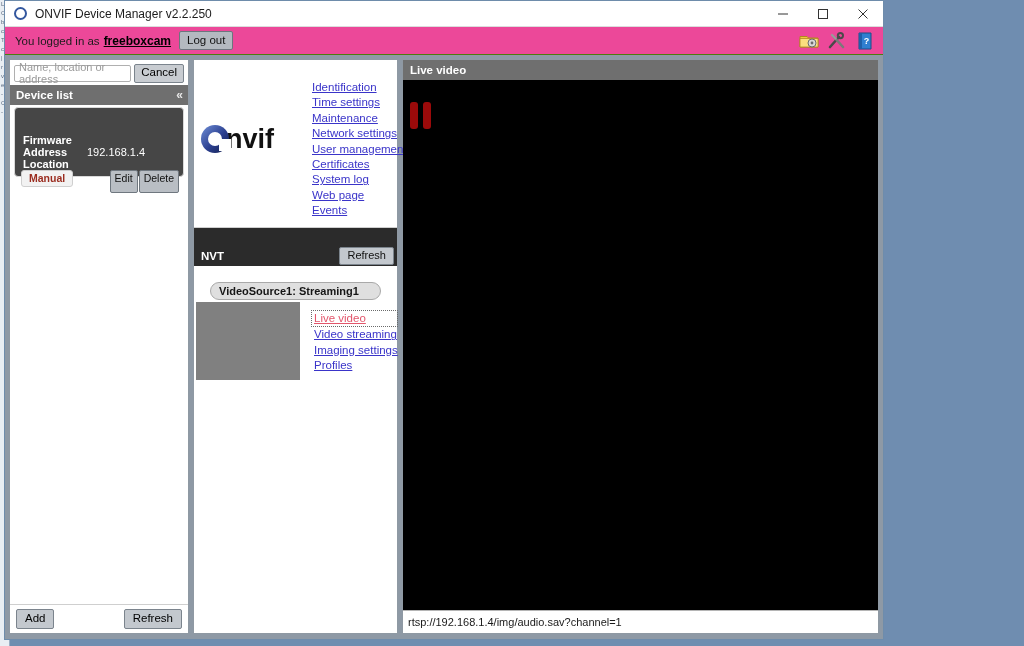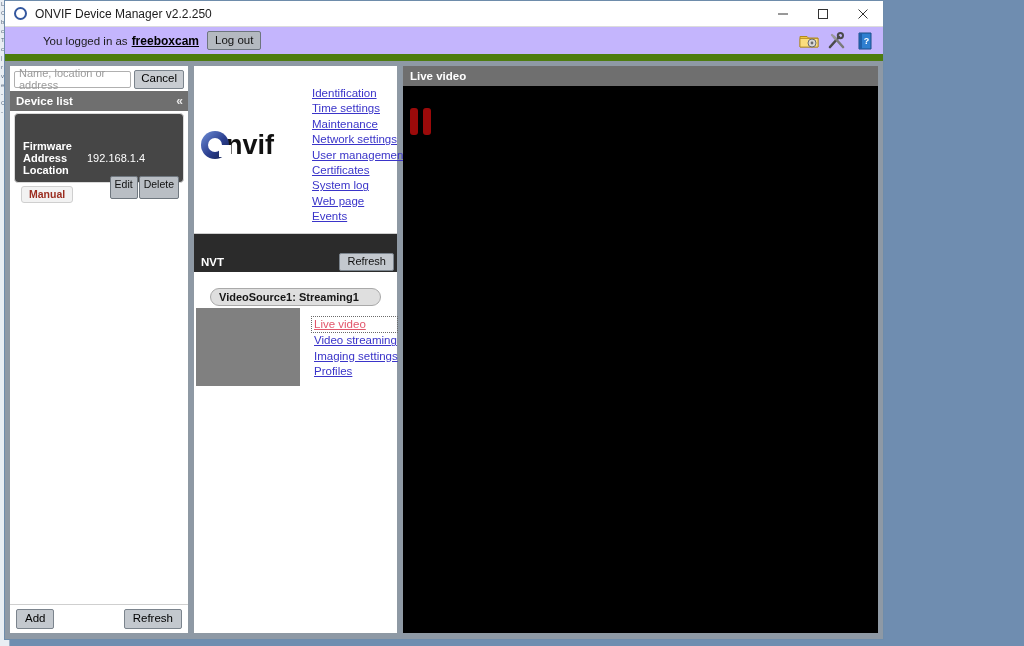--- a/index.html
+++ b/index.html
@@ -89,27 +89,26 @@
     justify-content: center;
     color: #333;
     font-size: 12px;
     line-height: 1;
   }
   .win-btn svg { display:block; }
 
   
   #toolbar {
     height: 27px;
-    background: #c4b5fd;
-    display: flex;
-    align-items: center;
-    flex: 0 0 auto;
-    position: relative;
-    border-bottom: 7px solid #4d7c0f;
-    padding-left: 28px;
+    background: #ec4899;
+    display: flex;
+    align-items: center;
+    flex: 0 0 auto;
+    position: relative;
+    border-bottom: 1px solid #4d7c0f;
   }
   #login-text {
     margin-left: 10px;
     font-size: 11.5px;
     color: #1b1b1b;
   }
   #login-user {
     font-weight: bold;
     margin-left: 4px;
     text-decoration: underline;
@@ -226,21 +225,20 @@
   #device-badge-manual {
     position: absolute;
     left: 6px; top: 62px;
     background: #f2f2f2;
     color: #9b2d20;
     font-weight: bold;
     font-size: 10.5px;
     padding: 1px 7px 2px 7px;
     border-radius: 3px;
     border: 1px solid #cfcfcf;
-    margin-top: 10px;
   }
   #device-card-actions {
     position: absolute;
     right: 4px; top: 62px;
     display: flex;
     gap: 1px;
   }
   .dc-btn {
     font-size: 10.5px;
     padding: 1px 4px 8px 4px;
@@ -629,16 +627,17 @@
     <div id="video-panel">
       <div id="video-panel-header">Live video</div>
 
       <div id="video-stage">
         <div id="pause-overlay-icon">
           <span></span>
             <span></span>
         </div>
       </div>
 
+      <div id="video-url-bar">rtsp://192.168.1.4/img/audio.sav?channel=1</div>
     </div>
 
   </div>
 </div>
 
 </body></html>

